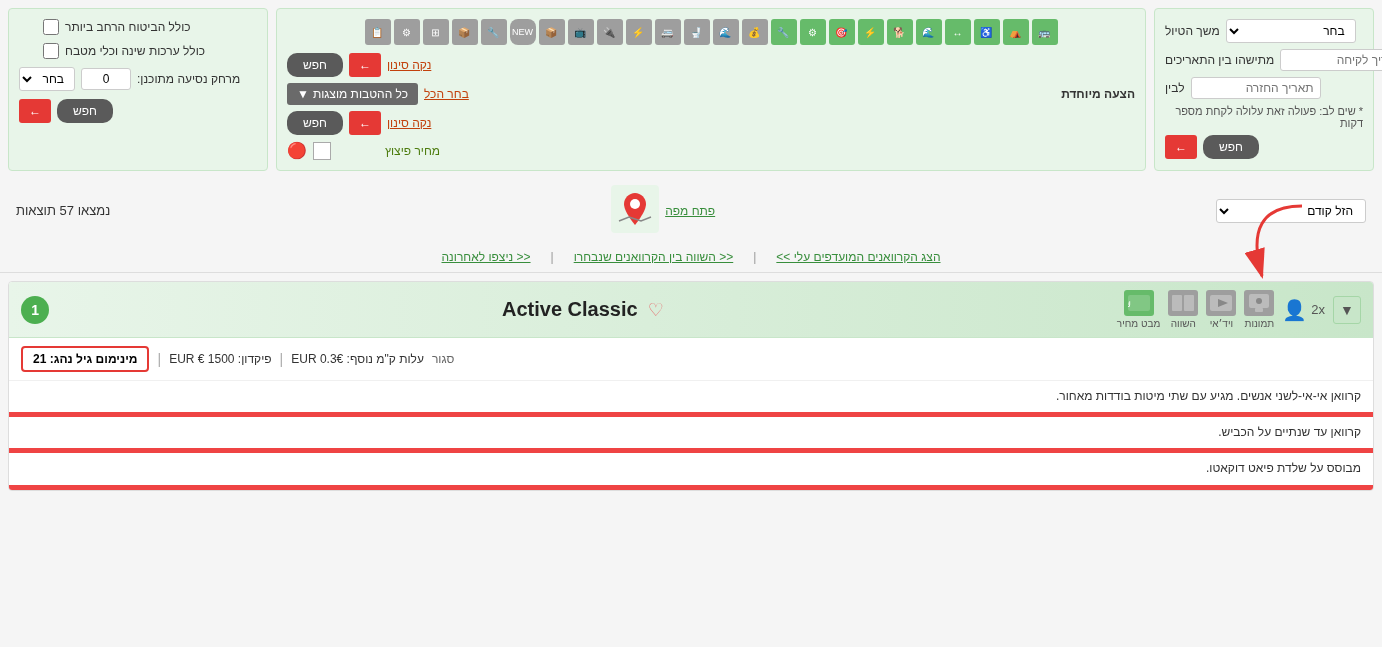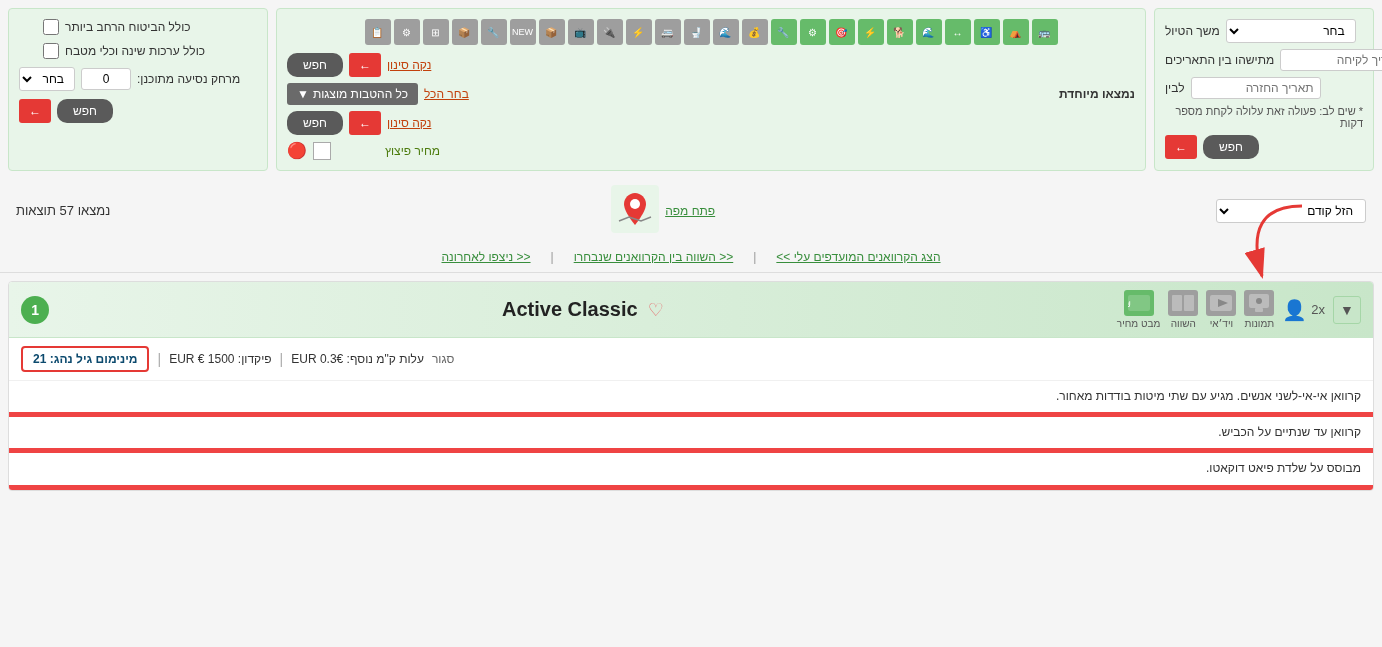--- a/index.html
+++ b/index.html
@@ -403,21 +403,21 @@
       border-bottom: 1px solid #f0f0f0;
       gap: 8px;
     }
 
     .detail-badge {
       background: white;
       border: 2px solid #e53935;
       border-radius: 4px;
       padding: 4px 10px;
       font-size: 12px;
-      color: #0c4a6e;
+      color: #000000;
       font-weight: bold;
     }
 
     .detail-separator {
       color: #aaa;
       font-size: 14px;
     }
 
     .detail-text {
       font-size: 12px;
@@ -501,37 +501,37 @@
       <div class="icon-box green">🔧</div>
 
       <div class="icon-box gray">💰</div>
       <div class="icon-box gray">🌊</div>
       <div class="icon-box gray">🚽</div>
       <div class="icon-box gray">🚐</div>
       <div class="icon-box gray">⚡</div>
       <div class="icon-box gray">🔌</div>
       <div class="icon-box gray">📺</div>
       <div class="icon-box gray">📦</div>
-      <div class="icon-box gray" style="font-size:9px;">NEW</div>
+      <div class="icon-box gray" style="font-size:9px;border-radius:8px;">NEW</div>
       <div class="icon-box gray">🔧</div>
       <div class="icon-box gray">📦</div>
 
       <div class="icon-box gray">⊞</div>
       <div class="icon-box gray">⚙</div>
       <div class="icon-box gray">📋</div>
     </div>
 
     <div class="middle-row">
       <span class="link-green">נקה סינון</span>
       <button class="btn-back">←</button>
       <button class="btn-search">חפש</button>
     </div>
 
     <div class="middle-search-row">
-      <span class="special-offer-label">נמצאו מיוחדת</span>
+      <span class="special-offer-label">הצעה מיוחדת</span>
       <div style="display:flex;align-items:center;gap:6px;">
         <span class="link-green">בחר הכל</span>
         <button class="btn-all-options">
           <span>כל ההטבות מוצגות</span>
           <span>▼</span>
         </button>
       </div>
     </div>
 
     <div class="middle-row">

